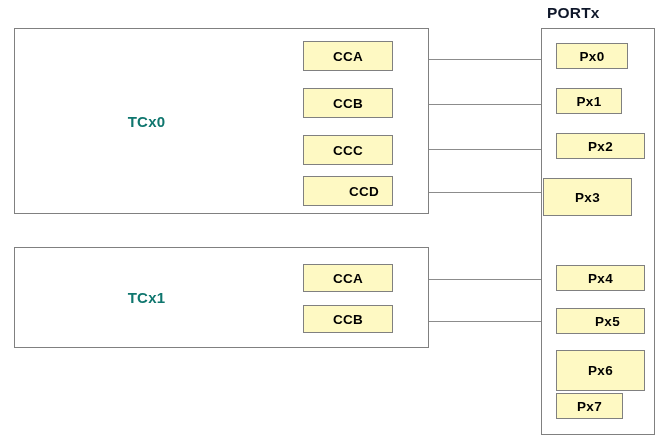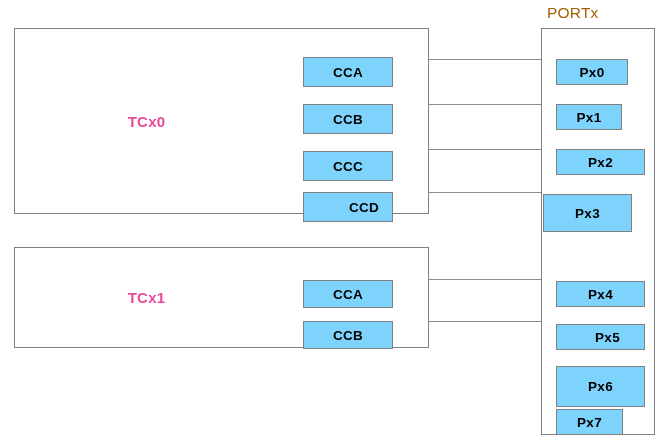--- a/index.html
+++ b/index.html
@@ -25,47 +25,46 @@
 
   
   .module {
     border: 1.5px solid #808080;
     background: #ffffff;
   }
 
   
   .cell {
     border: 1.5px solid #808080;
-    background: #7dd3fc;
+    background: #fef9c3;
     display: flex;
     align-items: center;
     justify-content: center;
     font-size: 13.5px;
     font-weight: bold;
     color: #000000;
     letter-spacing: .3px;
-    margin-top: 16px;
   }
 
   
   .module-name {
     display: flex;
     align-items: center;
     justify-content: center;
     font-size: 15px;
     font-weight: bold;
-    color: #ec4899;
+    color: #0f766e;
     letter-spacing: .2px;
   }
 
   
   .block-title {
     font-size: 15.5px;
-    font-weight: normal;
-    color: #a16207;
+    font-weight: bold;
+    color: #0f172a;
     letter-spacing: .2px;
     white-space: nowrap;
   }
 
   
   .wire {
     height: 0;
     border-top: 1.2px solid #8c8c8c;
   }
 

